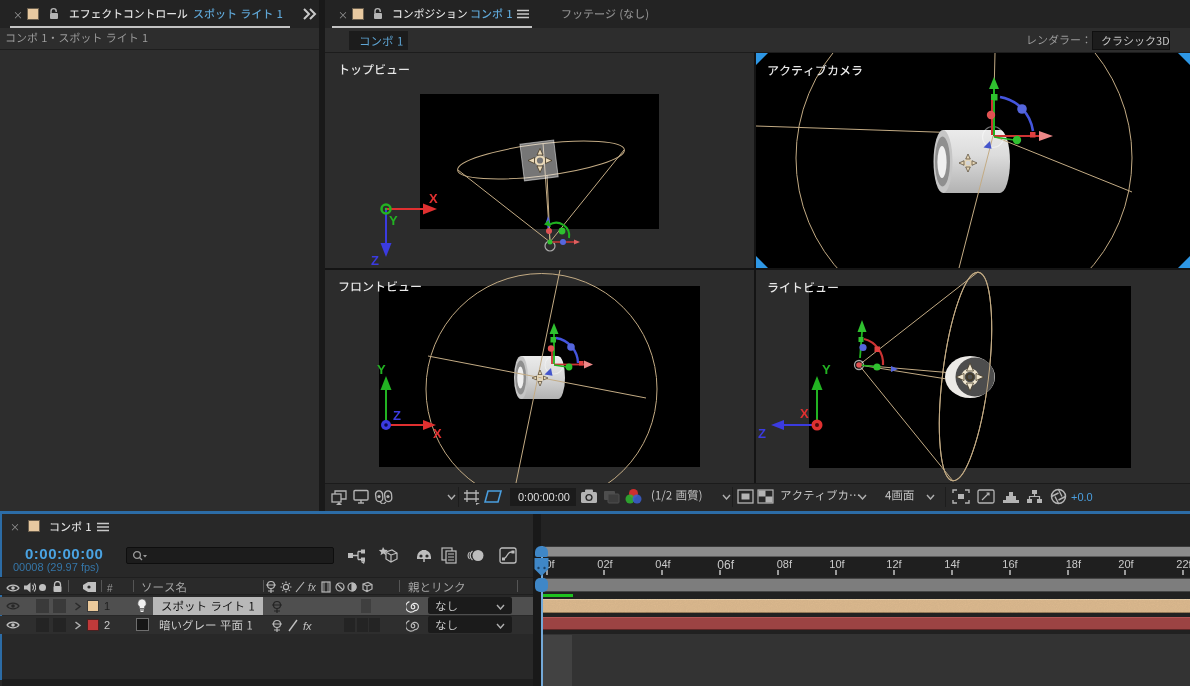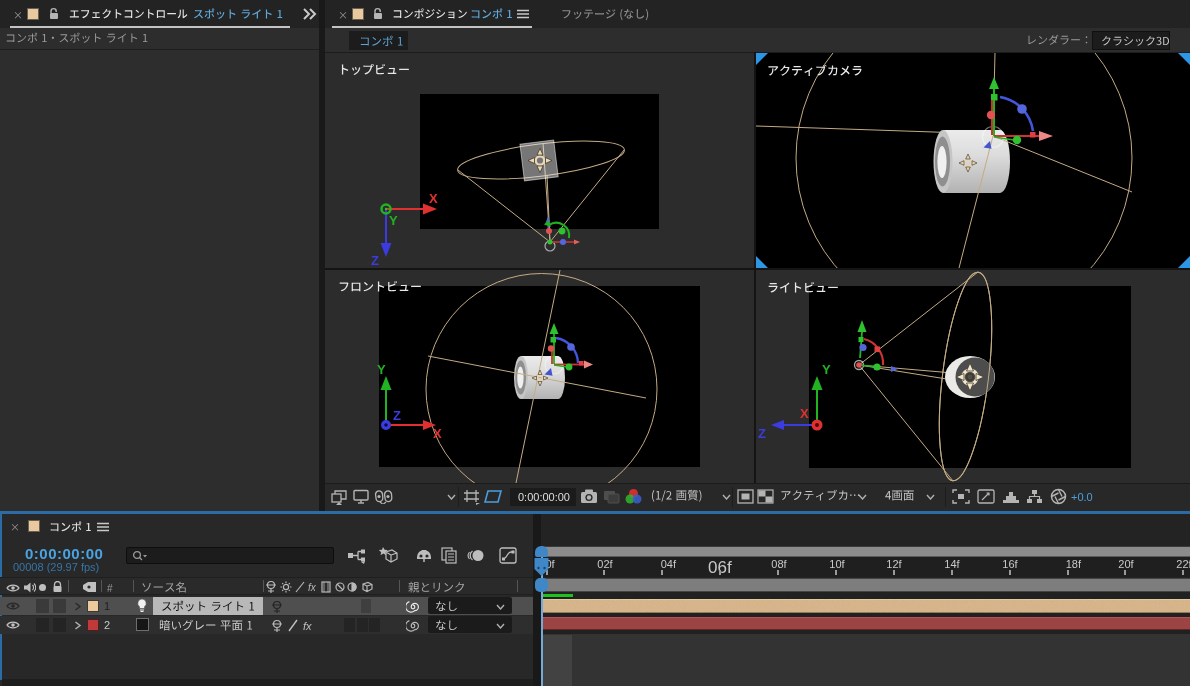--- a/index.html
+++ b/index.html
@@ -540,25 +540,25 @@
       <path d="M1 1 L4.5 5 L8 1" stroke="#b0b0b0" stroke-width="1.4" fill="none"></path>
     </svg>
 <div class="abs" style="left:533px;top:514px;width:8px;height:172px;background:#191919;"></div>
 <div class="abs" style="left:541px;top:514px;width:649px;height:172px;background:#232323;"></div>
 <div class="abs" style="left:541px;top:546px;width:649px;height:11px;background:#8c8c8c;border-top:1px solid #3a3a3a;border-bottom:1px solid #5a5a5a;"></div>
 <div class="abs" style="left:541px;top:557px;width:649px;height:20px;background:#1f1f1f;"></div>
 <div class="abs" style="left:534px;top:558px;width:26px;text-align:center;font-size:11px;color:#c9c9c9;">00f</div>
 <div class="abs" style="left:546px;top:570px;width:2px;height:5px;background:#9a9a9a;"></div>
 <div class="abs" style="left:592px;top:558px;width:26px;text-align:center;font-size:11px;color:#c9c9c9;">02f</div>
 <div class="abs" style="left:603px;top:570px;width:2px;height:5px;background:#9a9a9a;"></div>
-<div class="abs" style="left:650px;top:558px;width:26px;text-align:right;font-size:11px;color:#c9c9c9;">04f</div>
+<div class="abs" style="left:650px;top:558px;width:26px;text-align:center;font-size:11px;color:#c9c9c9;">04f</div>
 <div class="abs" style="left:661px;top:570px;width:2px;height:5px;background:#9a9a9a;"></div>
-<div class="abs" style="left:708px;top:558px;width:26px;text-align:left;font-size:17px;color:#c9c9c9;">06f</div>
+<div class="abs" style="left:708px;top:558px;width:26px;text-align:right;font-size:12px;color:#c9c9c9;">06f</div>
 <div class="abs" style="left:719px;top:570px;width:2px;height:5px;background:#9a9a9a;"></div>
-<div class="abs" style="left:766px;top:558px;width:26px;text-align:center;font-size:11px;color:#c9c9c9;">08f</div>
+<div class="abs" style="left:766px;top:558px;width:26px;text-align:right;font-size:11px;color:#c9c9c9;">08f</div>
 <div class="abs" style="left:777px;top:570px;width:2px;height:5px;background:#9a9a9a;"></div>
 <div class="abs" style="left:824px;top:558px;width:26px;text-align:center;font-size:11px;color:#c9c9c9;">10f</div>
 <div class="abs" style="left:835px;top:570px;width:2px;height:5px;background:#9a9a9a;"></div>
 <div class="abs" style="left:881px;top:558px;width:26px;text-align:center;font-size:11px;color:#c9c9c9;">12f</div>
 <div class="abs" style="left:893px;top:570px;width:2px;height:5px;background:#9a9a9a;"></div>
 <div class="abs" style="left:939px;top:558px;width:26px;text-align:center;font-size:11px;color:#c9c9c9;">14f</div>
 <div class="abs" style="left:951px;top:570px;width:2px;height:5px;background:#9a9a9a;"></div>
 <div class="abs" style="left:997px;top:558px;width:26px;text-align:center;font-size:11px;color:#c9c9c9;">16f</div>
 <div class="abs" style="left:1009px;top:570px;width:2px;height:5px;background:#9a9a9a;"></div>
 <div class="abs" style="left:1055px;top:558px;width:26px;text-align:right;font-size:11px;color:#c9c9c9;">18f</div>

